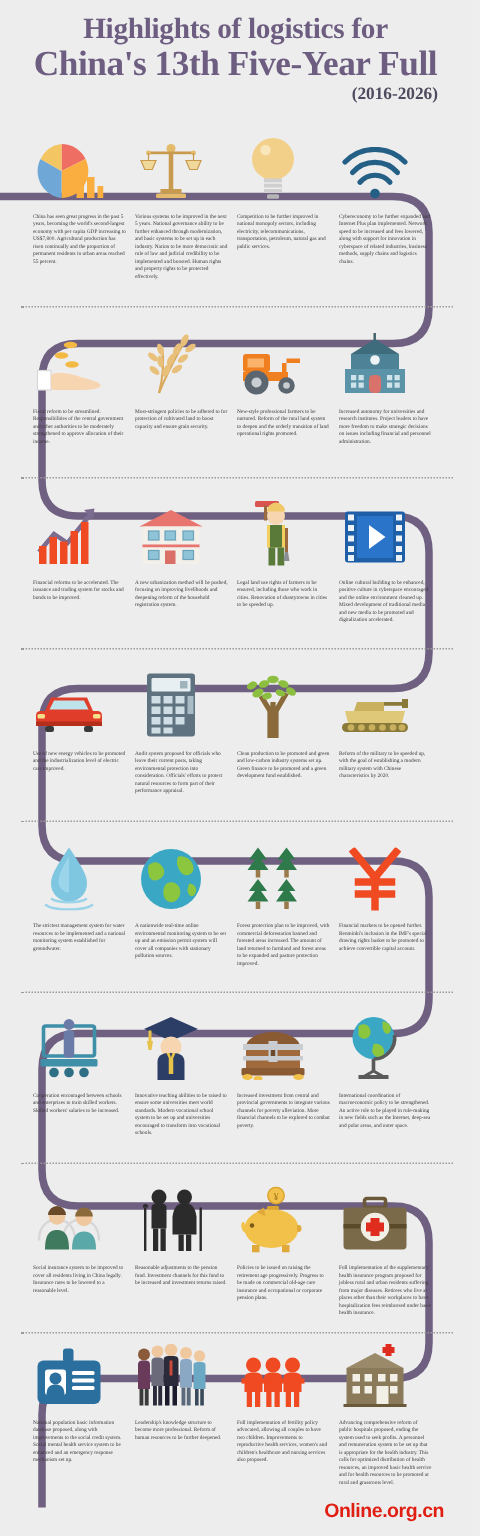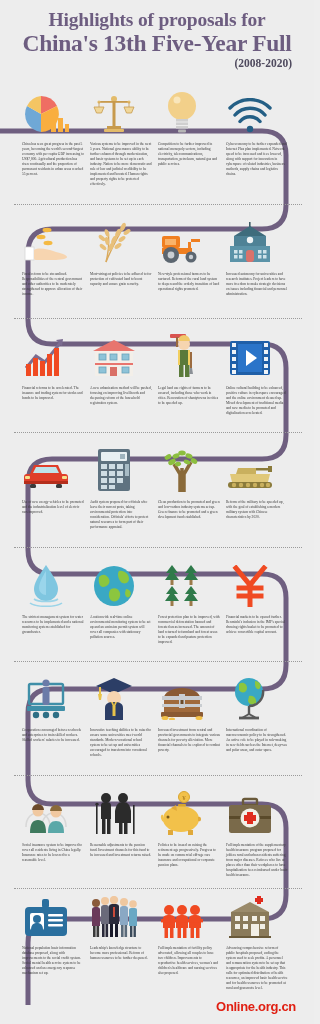--- a/index.html
+++ b/index.html
@@ -130,23 +130,23 @@
   }
 
   svg.ic { display: block; }
 </style>
 </head>
 <body>
 
 <div id="page">
 
   <div class="header">
-    <div class="title-1">Highlights of proposals for</div>
+    <div class="title-1">Highlights of logistics for</div>
     <div class="title-2">China's 13th Five-Year Full</div>
-    <div class="title-3">(2008-2020)</div>
+    <div class="title-3">(2016-2026)</div>
   </div>
 
   <svg id="ribbon" viewBox="0 0 314 1024" preserveAspectRatio="none">
     <path d="M -20 131
              L 262 131
              Q 286 131 286 155
              L 286 205
              Q 286 229 262 229
              L 52 229
              Q 28 229 28 253

